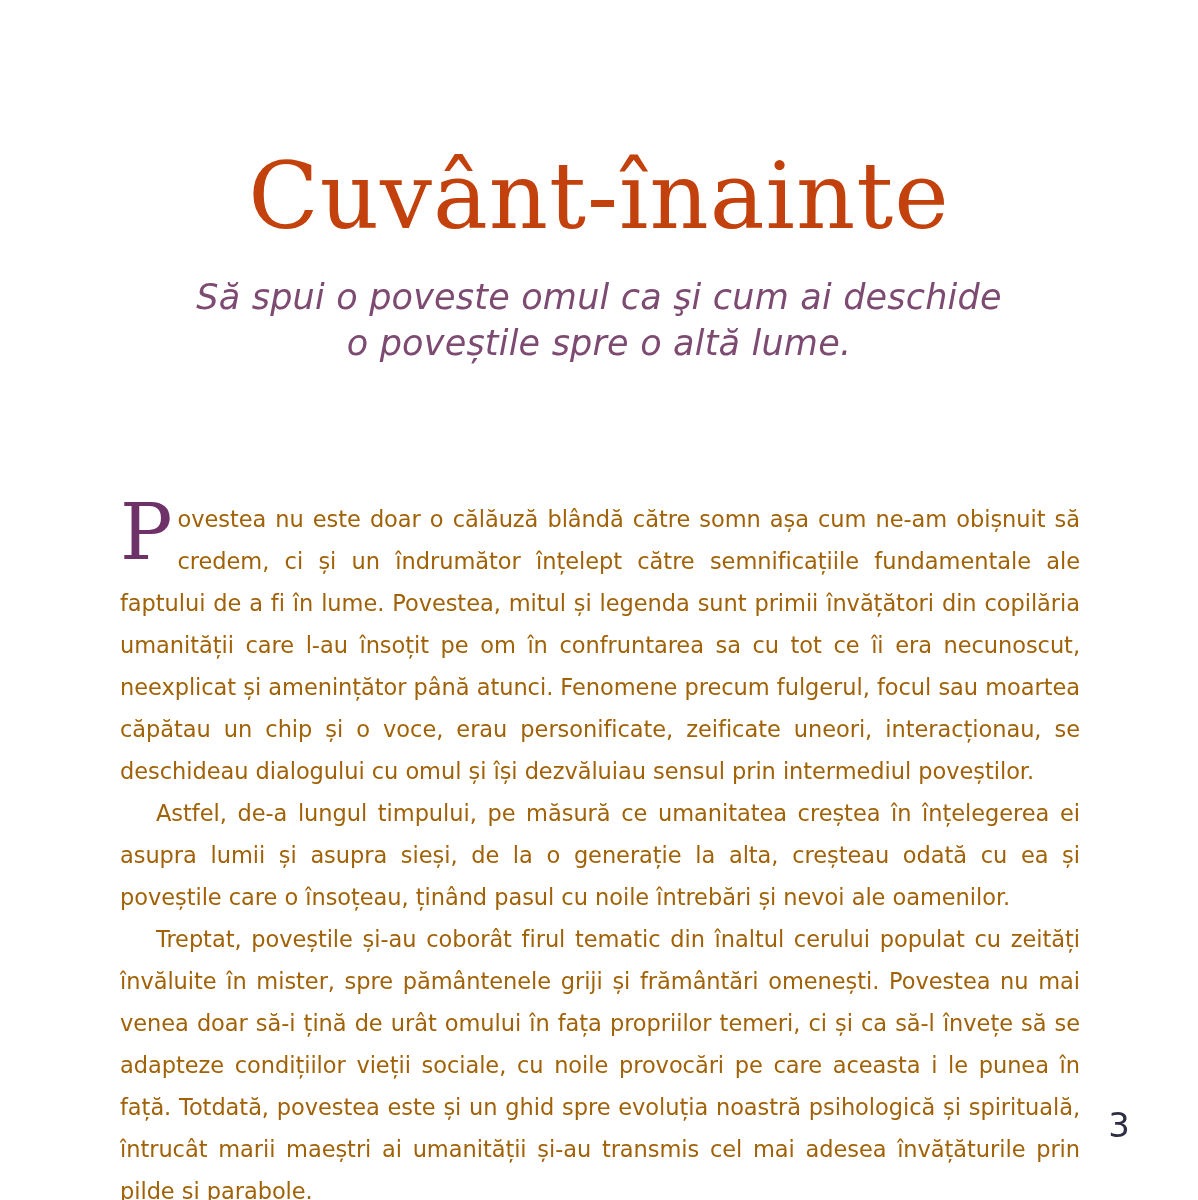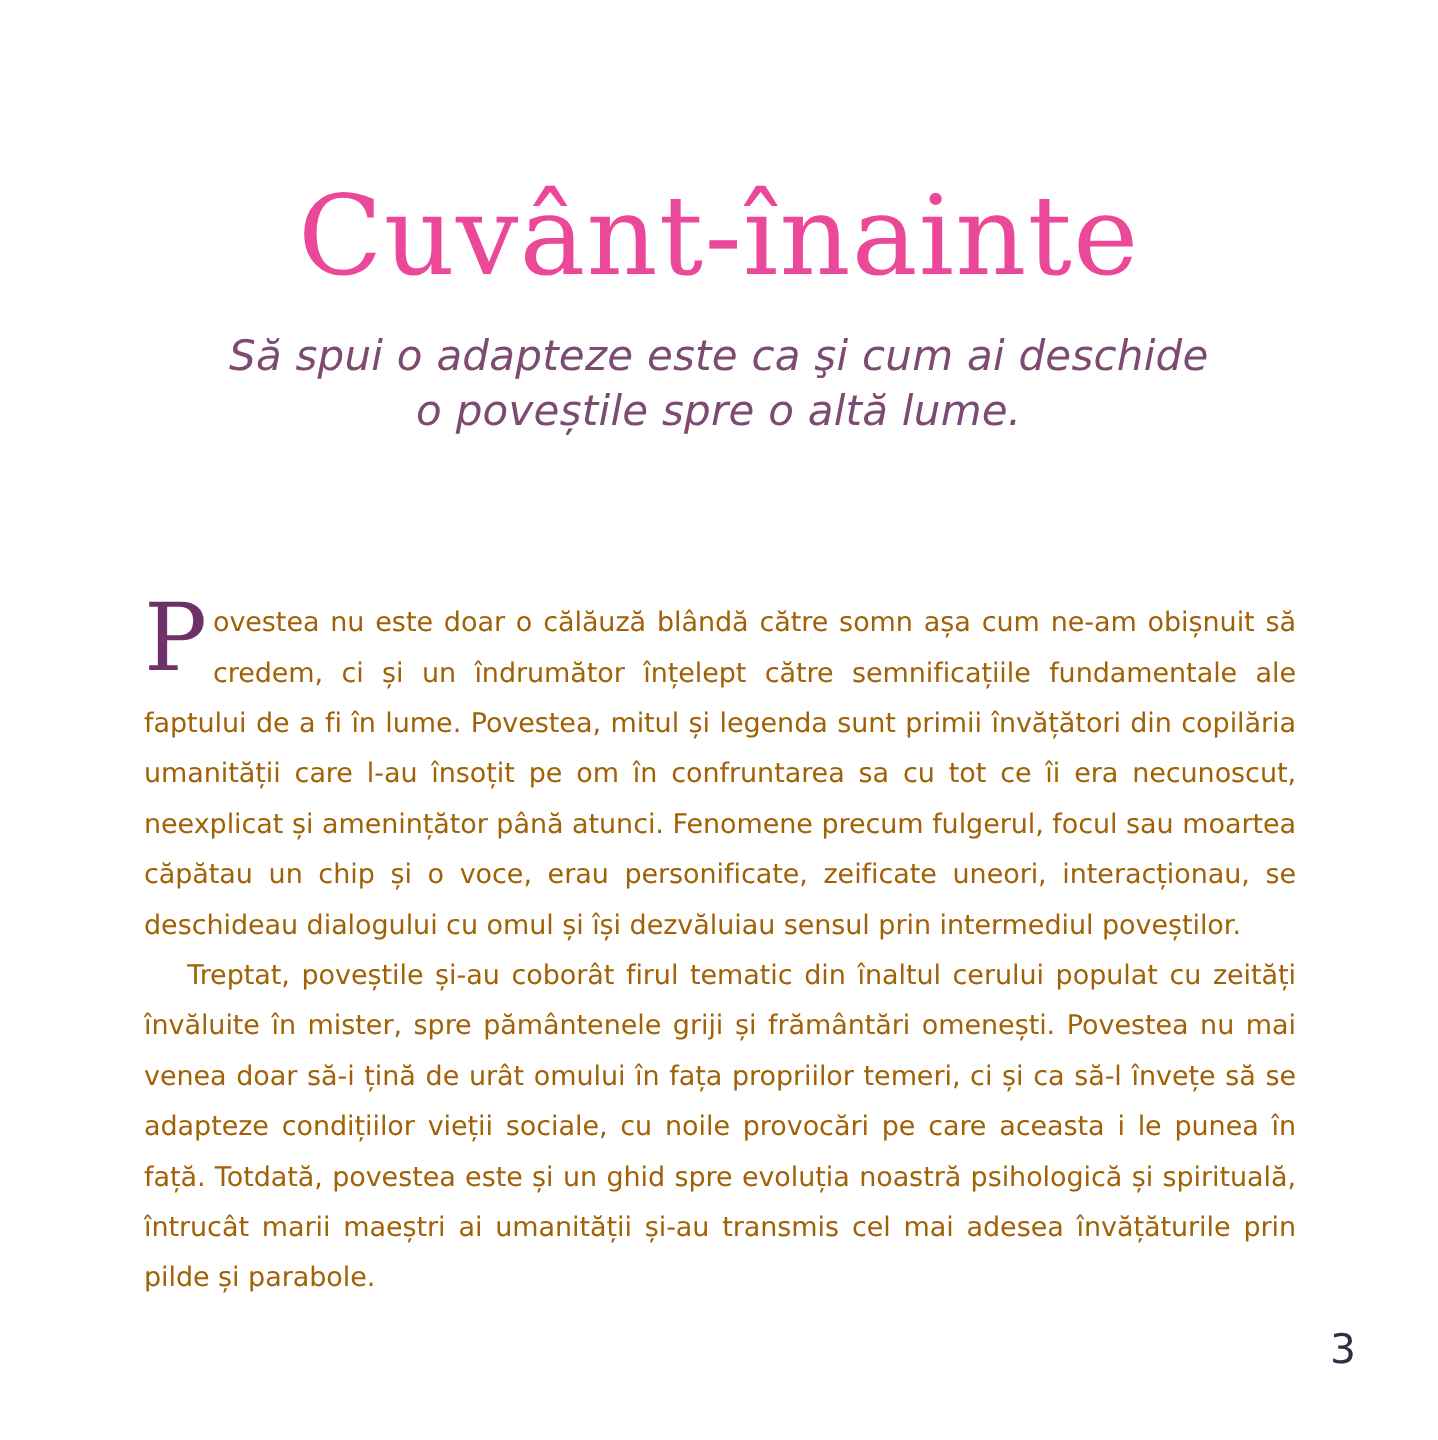--- a/index.html
+++ b/index.html
@@ -32,21 +32,21 @@
     width: 1198px;
     text-align: center;
   }
 
   .chapter-title {
     margin: 0;
     font-family: "DejaVu Serif", serif;
     font-size: 92px;
     line-height: 1.02;
     font-weight: 400;
-    color: #ec4899;
+    color: #c2410c;
     letter-spacing: 1px;
     white-space: nowrap;
   }
 
   .subtitle {
     margin: 0;
     padding-top: 30px;
     font-family: "DejaVu Sans", sans-serif;
     font-size: 35px;
     line-height: 1.32;
@@ -108,25 +108,26 @@
 </style>
 </head>
 <body>
 
 <div class="page">
 
   <div class="title-block">
     <h1 class="chapter-title">Cuvânt-înainte</h1>
 
     <p class="subtitle">
-      <span class="subtitle-line">Să spui o adapteze este ca şi cum ai deschide</span>
+      <span class="subtitle-line">Să spui o poveste omul ca şi cum ai deschide</span>
       <span class="subtitle-line">o poveștile spre o altă lume.</span>
     </p>
   </div>
 
   <div class="body-text">
     <p class="para first">Povestea nu este doar o călăuză blândă către somn așa cum ne-am obișnuit să credem, ci și un îndrumător înțelept către semnificațiile fundamentale ale faptului de a fi în lume. Povestea, mitul și legenda sunt primii învățători din copilăria umanității care l-au însoțit pe om în confruntarea sa cu tot ce îi era necunoscut, neexplicat și amenințător până atunci. Fenomene precum fulgerul, focul sau moartea căpătau un chip și o voce, erau personificate, zeificate uneori, interacționau, se deschideau dialogului cu omul și își dezvăluiau sensul prin intermediul poveștilor.</p>
+    <p class="para">Astfel, de-a lungul timpului, pe măsură ce umanitatea creștea în înțelegerea ei asupra lumii și asupra sieși, de la o generație la alta, creșteau odată cu ea și poveștile care o însoțeau, ținând pasul cu noile întrebări și nevoi ale oamenilor.</p>
     <p class="para">Treptat, poveștile și-au coborât firul tematic din înaltul cerului populat cu zeități învăluite în mister, spre pământenele griji și frământări omenești. Povestea nu mai venea doar să-i țină de urât omului în fața propriilor temeri, ci și ca să-l învețe să se adapteze condițiilor vieții sociale, cu noile provocări pe care aceasta i le punea în față. Totdată, povestea este și un ghid spre evoluția noastră psihologică și spirituală, întrucât marii maeștri ai umanității și-au transmis cel mai adesea învățăturile prin pilde și parabole.</p>
   </div>
 
   <div class="page-number">3</div>
 
 </div>
 
 </body></html>

